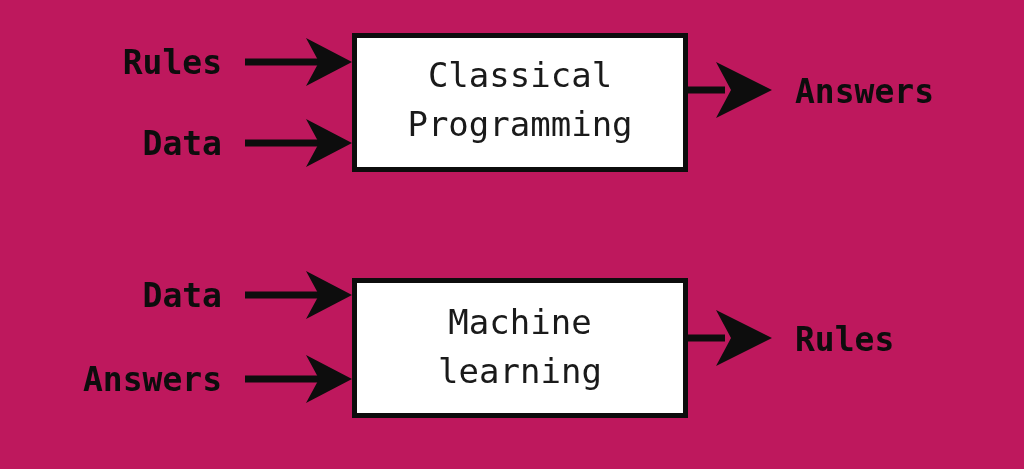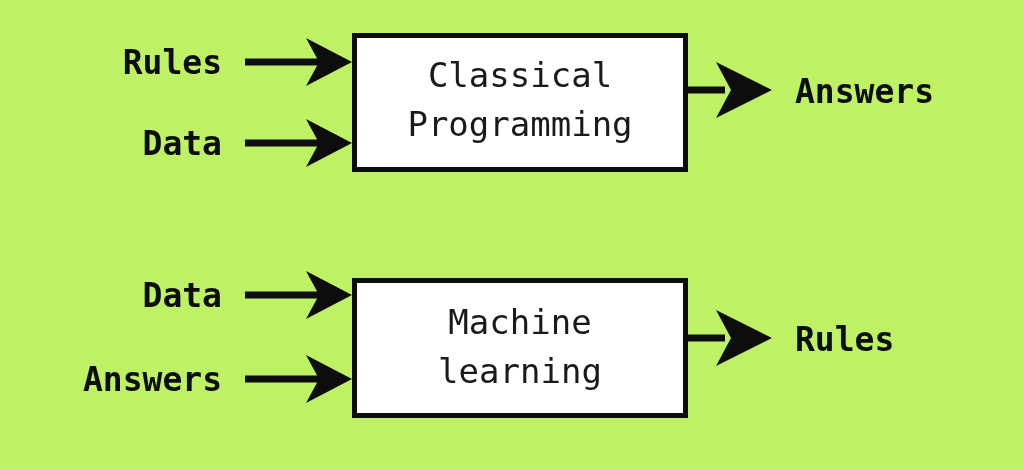--- a/index.html
+++ b/index.html
@@ -8,21 +8,21 @@
     padding: 0;
     background: #ffffff;
   }
   body {
     font-family: "DejaVu Sans Mono", "Liberation Mono", monospace;
   }
   #canvas {
     position: relative;
     width: 1024px;
     height: 469px;
-    background: #bef264;
+    background: #be185d;
     overflow: hidden;
   }
   .diagram-svg {
     position: absolute;
     left: 0;
     top: 0;
     width: 1024px;
     height: 469px;
     display: block;
   }

